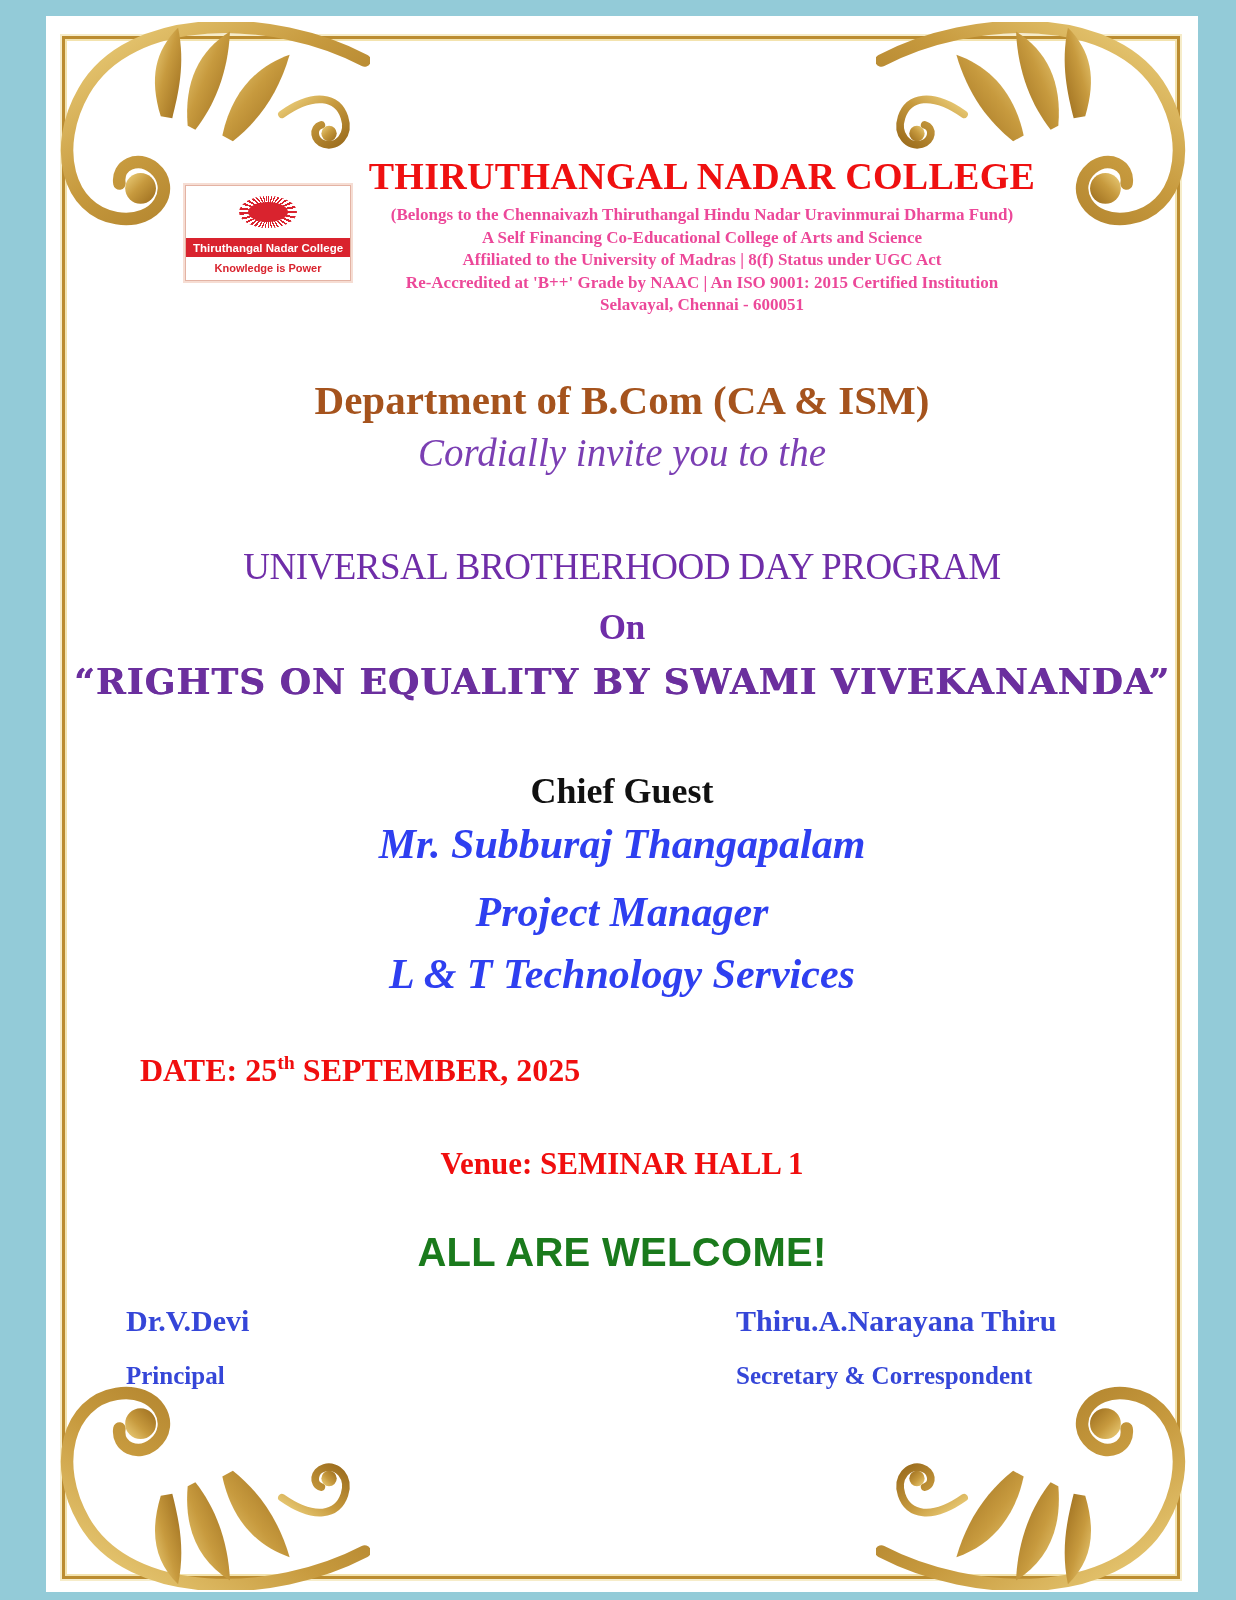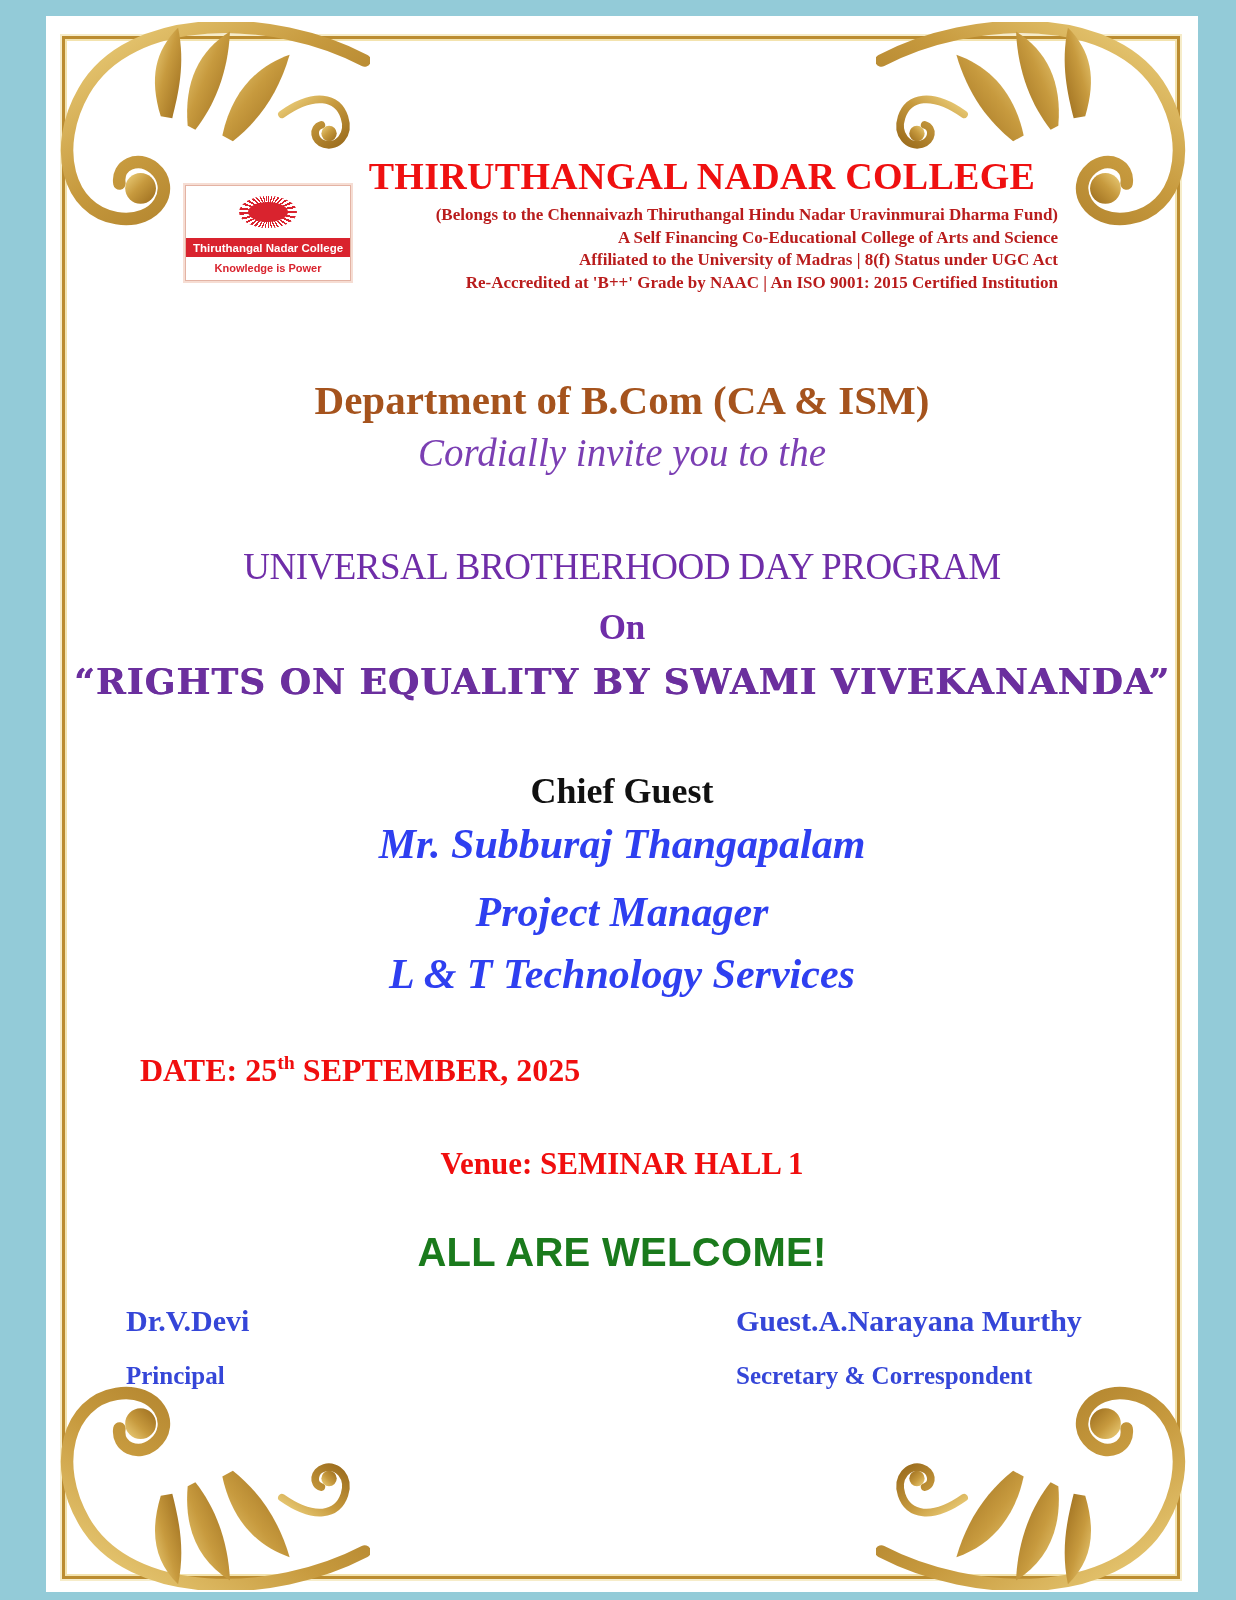--- a/index.html
+++ b/index.html
@@ -48,21 +48,21 @@
     font:bold 11px "Liberation Sans", sans-serif;
   }
   
   .header-text{
     position:absolute;left:300px;right:140px;top:138px;z-index:2;text-align:center;
   }
   .college-name{
     color:#ef1010;font-weight:bold;font-size:38px;letter-spacing:.3px;white-space:nowrap;
   }
   .college-sub{
-    margin-top:6px;color:#b91c1c;font-weight:bold;font-size:17px;line-height:22.5px;text-align:right;
+    margin-top:6px;color:#ec4899;font-weight:bold;font-size:17px;line-height:22.5px;
   }
   
   .cblock{position:absolute;left:10px;right:10px;text-align:center;z-index:2;white-space:nowrap;}
   .dept      {top:360px;color:#a5531d;font-size:41px;font-weight:bold;}
   .cordially {top:414px;color:#7b3fb3;font-size:39px;font-style:italic;}
   .program   {top:529px;color:#6f2da8;font-size:37px;letter-spacing:-.5px;}
   .on-line   {top:592px;color:#6f2da8;font-size:35px;font-weight:bold;}
   .topic     {top:644px;color:#6b2f9e;font-size:36px;font-weight:bold;letter-spacing:1px;
               font-family:"DejaVu Serif", serif;text-shadow:.6px 0 0 #6b2f9e;}
   .chief-head{top:754px;color:#111111;font-size:36px;font-weight:bold;}
@@ -132,20 +132,21 @@
     <div class="logo-motto">Knowledge is Power</div>
   </div>
 
   <div class="header-text">
     <div class="college-name">THIRUTHANGAL NADAR COLLEGE</div>
     <div class="college-sub">
       <div>(Belongs to the Chennaivazh Thiruthangal Hindu Nadar Uravinmurai Dharma Fund)</div>
       <div>A Self Financing Co-Educational College of Arts and Science</div>
       <div>Affiliated to the University of Madras | 8(f) Status under UGC Act</div>
       <div>Re-Accredited at 'B++' Grade by NAAC | An ISO 9001: 2015 Certified Institution</div>
+      <div>Selavayal, Chennai - 600051</div>
     </div>
   </div>
 
   <div class="cblock cordially">Cordially invite you to the</div>
   <div class="cblock dept">Department of B.Com (CA &amp; ISM)</div>
 
   <div class="cblock program">UNIVERSAL BROTHERHOOD DAY PROGRAM</div>
   <div class="cblock on-line">On</div>
   <div class="cblock topic">“RIGHTS ON EQUALITY BY SWAMI VIVEKANANDA”</div>
 
@@ -160,17 +161,17 @@
 
   <div class="cblock venue">Venue: SEMINAR HALL 1</div>
 
   <div class="cblock welcome">ALL ARE WELCOME!</div>
 
   <div class="sig left">
     <div class="sig-name">Dr.V.Devi</div>
     <div class="sig-title">Principal</div>
   </div>
   <div class="sig right">
-    <div class="sig-name">Guest.A.Narayana Murthy</div>
+    <div class="sig-name">Thiru.A.Narayana Thiru</div>
     <div class="sig-title">Secretary &amp; Correspondent</div>
   </div>
 
 </div>
 
 </body></html>

